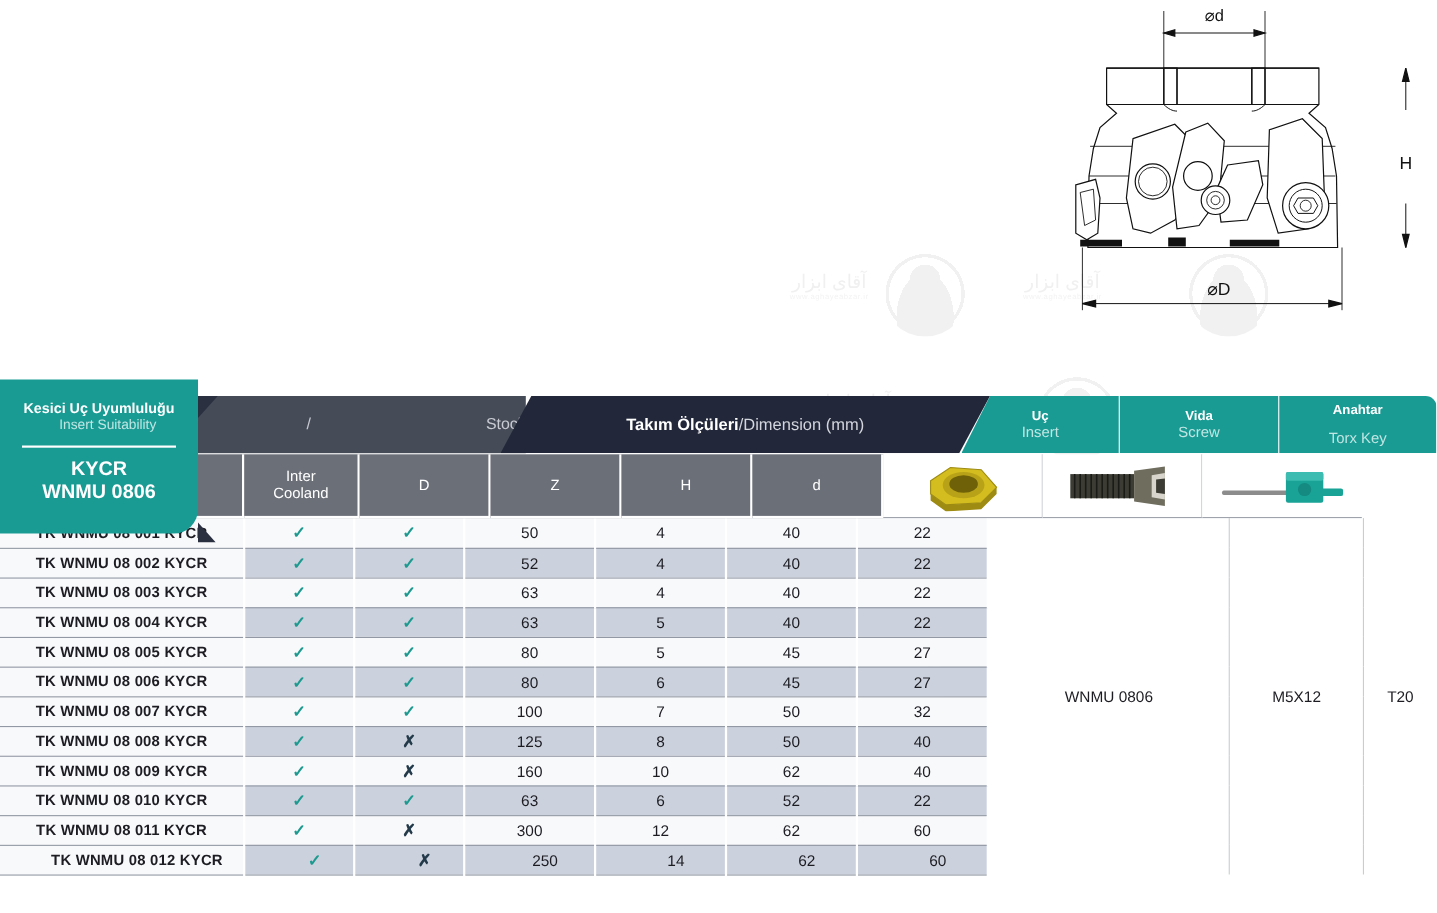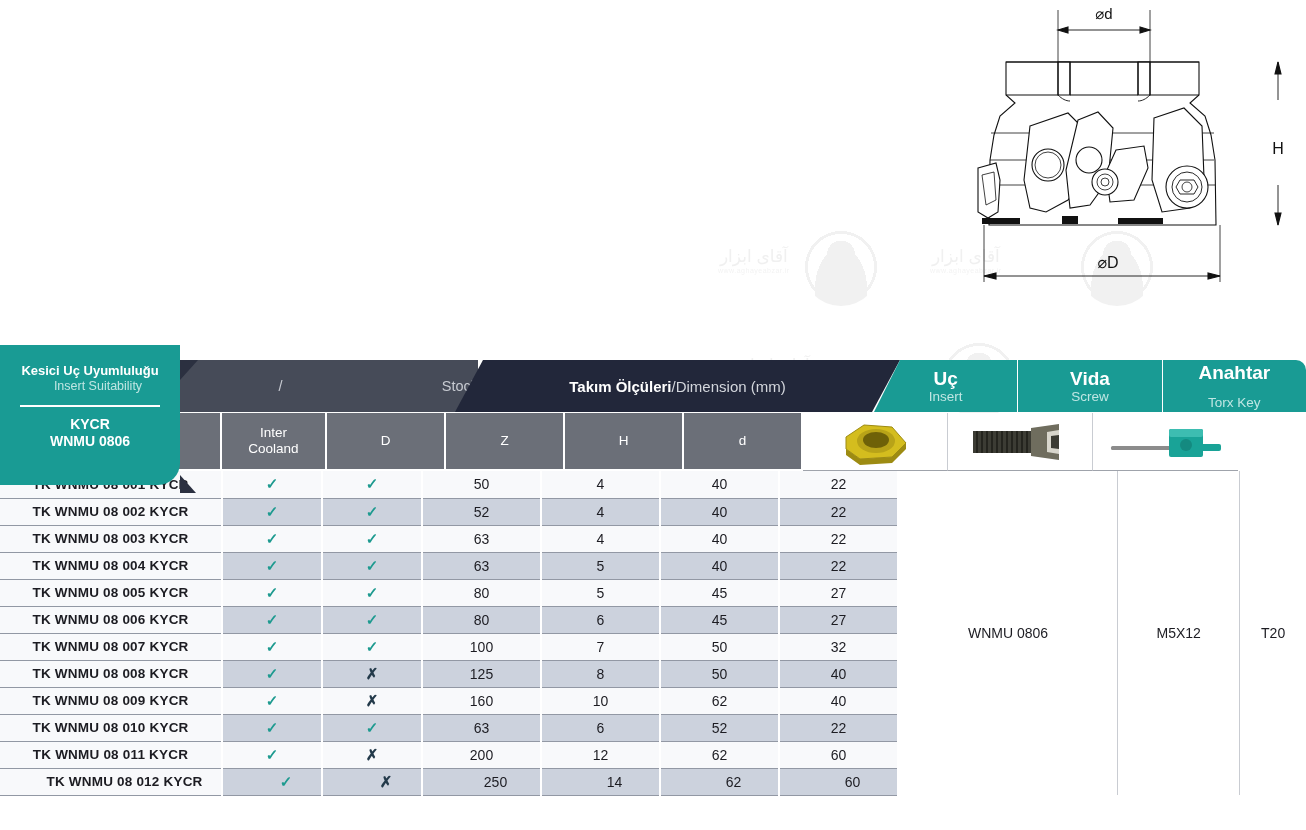--- a/index.html
+++ b/index.html
@@ -77,42 +77,42 @@
   }
   .hdr-teal-cell {
     flex: 1;
     display: flex; flex-direction: column;
     align-items: center; justify-content: center;
     color: #ffffff;
     line-height: 1.12;
     border-right: 1px solid #ffffff;
   }
   .hdr-teal-cell:last-child { border-right: none; gap: 12px; }
-  .hdr-teal-cell .tr { font-weight: bold; font-size: 19px; }
+  .hdr-teal-cell .tr { font-weight: bold; font-size: 12px; }
   .hdr-teal-cell .en { font-size: 13.5px; color: #bfe6e3; }
 
   
   .insert-block {
     position: absolute; left: 0; top: 0;
     width: 180px; height: 140px;
     background: #199b94;
     border-radius: 0 0 22px 0;
     color: #ffffff;
     text-align: center;
     z-index: 6;
     padding-top: 18px;
   }
   .insert-block .tr { font-weight: bold; font-size: 13px; line-height: 1.25; }
   .insert-block .en { font-size: 12.5px; color: #bfe6e3; line-height: 1.25; padding-left: 16px; }
   .insert-block .rule {
     width: 140px; height: 2px; background: #ffffff;
     margin: 10px auto 9px;
   }
   .insert-block .code {
-    font-weight: bold; font-size: 14px; line-height: 1.2;
+    font-weight: bold; font-size: 18px; line-height: 1.2;
   }
   .corner-notch {
     position: absolute; left: 180px; top: 15px;
     width: 0; height: 0;
     border-left: 18px solid #2b3040;
     border-bottom: 20px solid transparent;
     z-index: 5;
   }
   .corner-notch2 {
     position: absolute; left: 180px; top: 130px;
@@ -483,21 +483,21 @@
         <td class="mark"><span class="ok">✓</span></td>
         <td class="num">63</td>
         <td class="num">6</td>
         <td class="num">52</td>
         <td class="num">22</td>
       </tr>
       <tr class="even">
         <td class="code">TK WNMU 08 011 KYCR</td>
         <td class="mark"><span class="ok">✓</span></td>
         <td class="mark"><span class="no">✗</span></td>
-        <td class="num">200</td>
+        <td class="num">300</td>
         <td class="num">12</td>
         <td class="num">62</td>
         <td class="num">60</td>
       </tr>
       <tr class="odd">
         <td class="code">TK WNMU 08 012 KYCR</td>
         <td class="mark"><span class="ok">✓</span></td>
         <td class="mark"><span class="no">✗</span></td>
         <td class="num">250</td>
         <td class="num">14</td>

